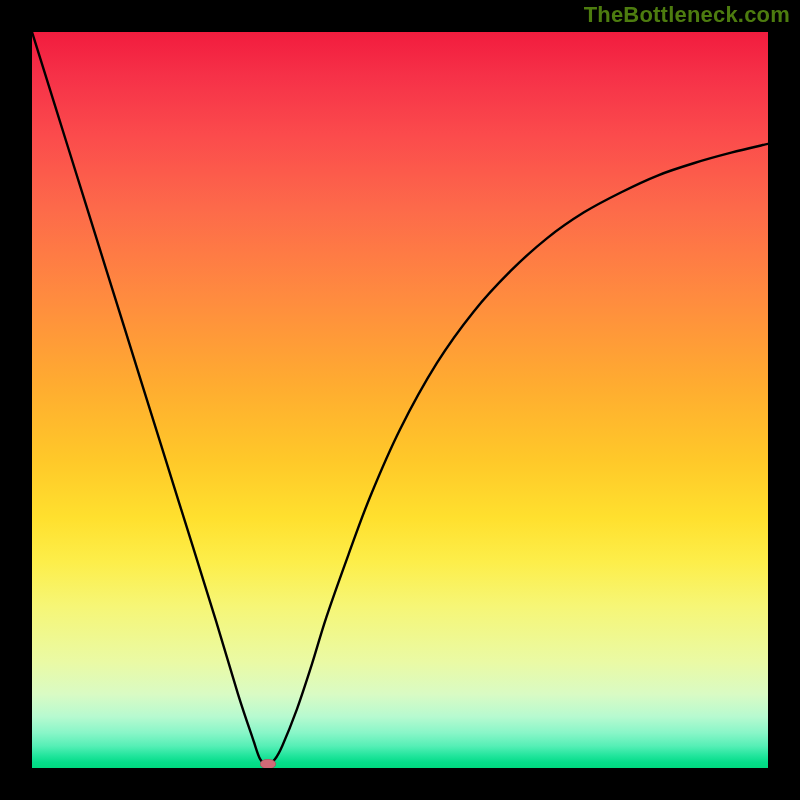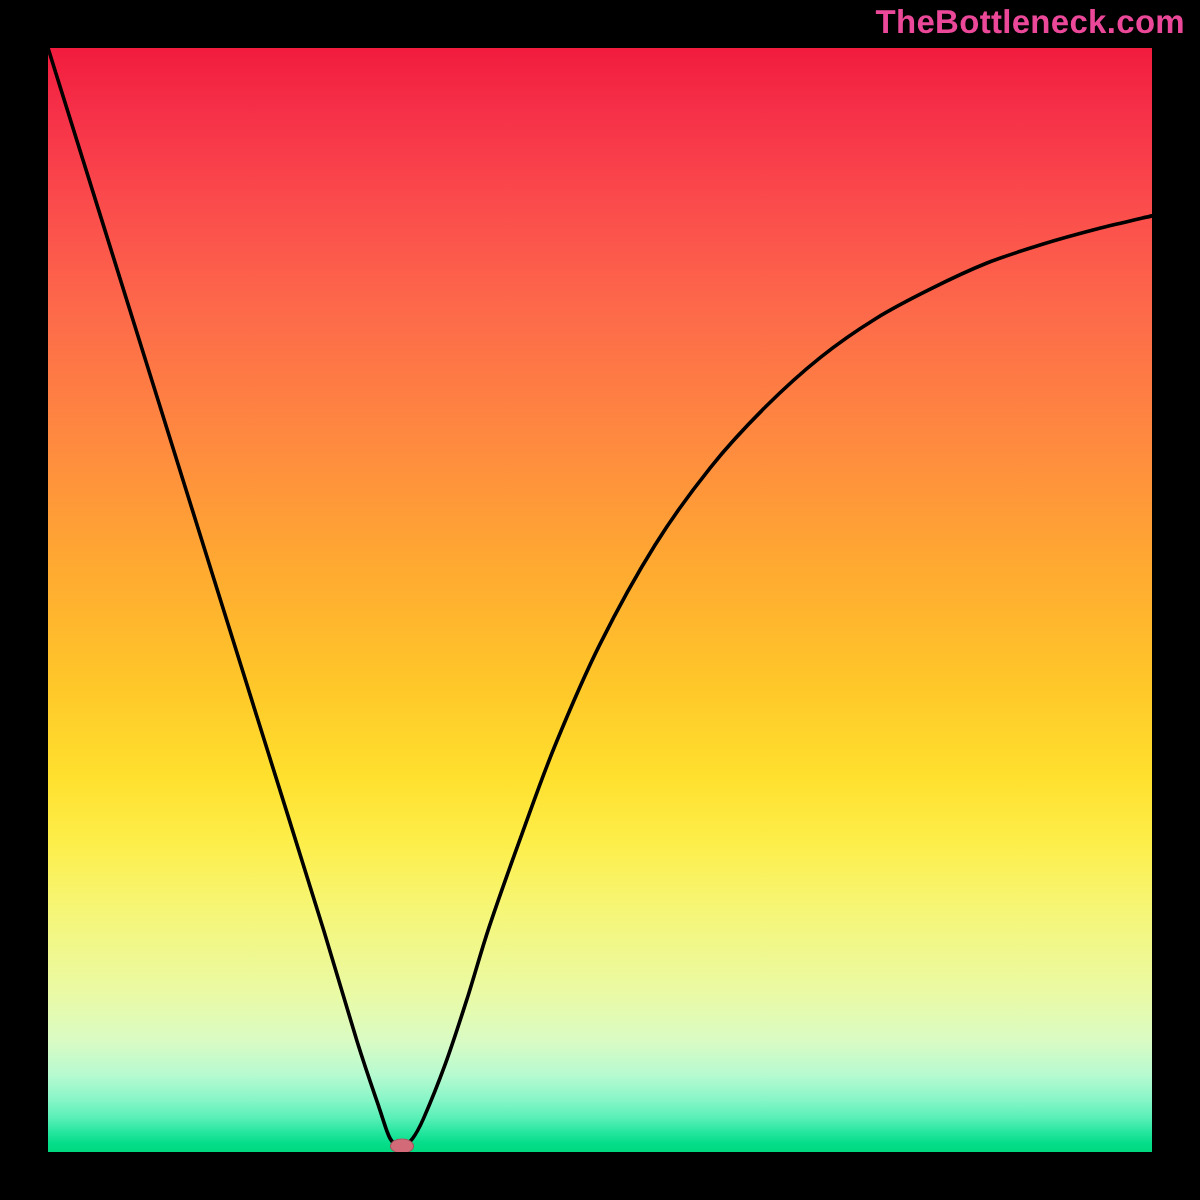--- a/index.html
+++ b/index.html
@@ -14,21 +14,21 @@
   .frame {
     position: relative;
     width: 800px;
     height: 800px;
     background: #000;
   }
   .watermark {
     position: absolute;
     top: 2px;
     right: 10px;
-    color: #ec4899;
+    color: #4d7c0f;
     font-size: 22px;
     font-weight: bold;
     letter-spacing: 0.2px;
     z-index: 20;
   }
   .plot {
     position: absolute;
     left: 32px;
     top: 32px;
     width: 736px;

